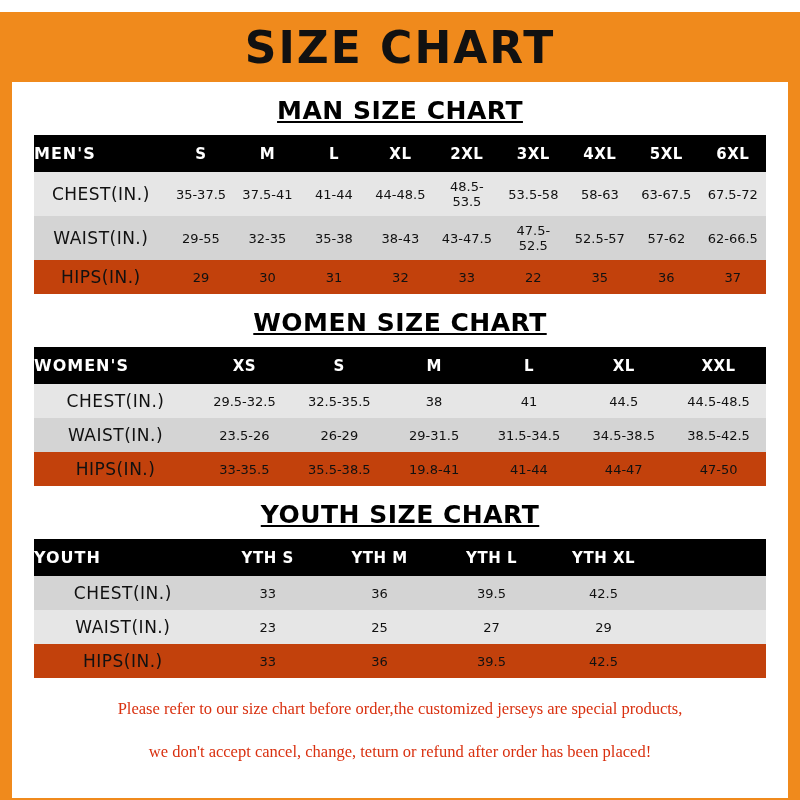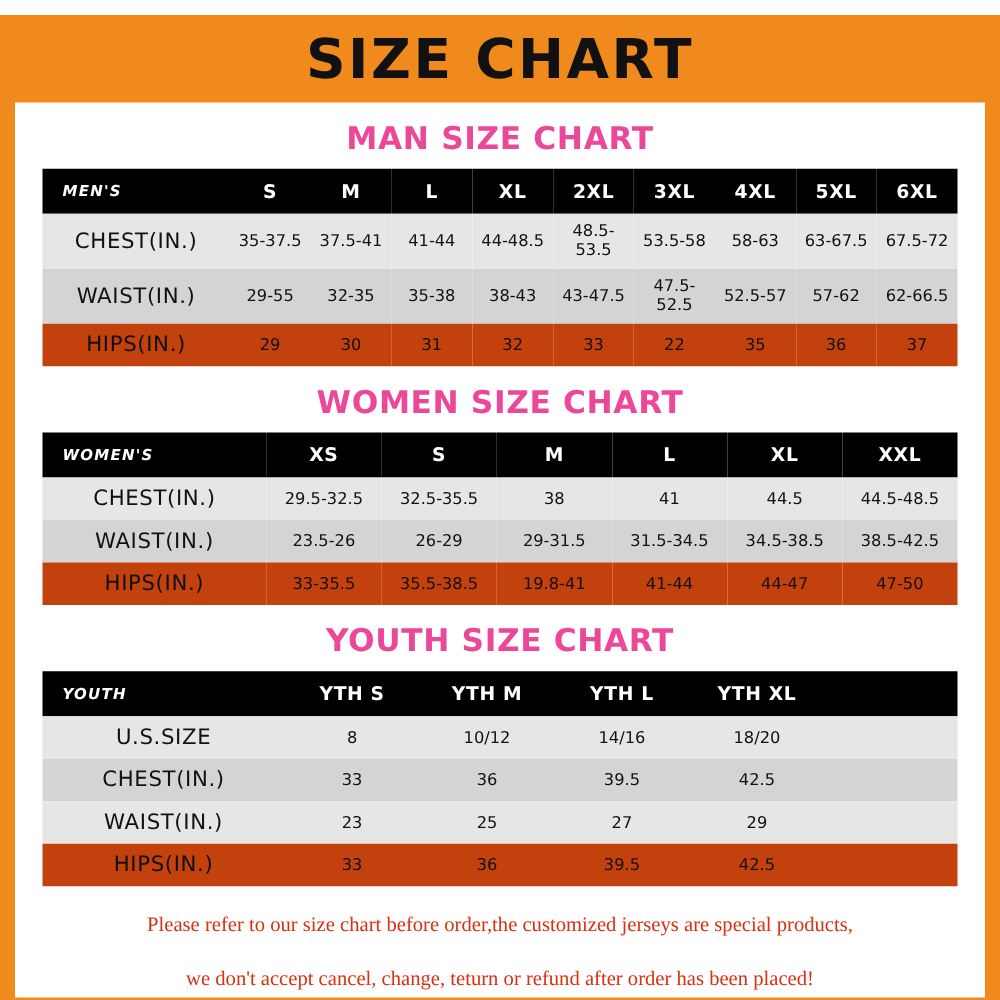--- a/index.html
+++ b/index.html
@@ -39,45 +39,45 @@
   }
   .content {
     padding: 0 22px;
     box-sizing: border-box;
   }
   .section-title {
     text-align: center;
     font-family: "DejaVu Sans", sans-serif;
     font-weight: bold;
     font-size: 25px;
-    color: #ec4899;
+    color: #000000;
     margin: 14px 0 10px 0;
     letter-spacing: 0.5px;
+    text-decoration: underline;
   }
   table.size-table {
     width: 100%;
     border-collapse: collapse;
     table-layout: fixed;
     font-family: "DejaVu Sans", sans-serif;
   }
   table.size-table th {
     background: #000000;
     color: #ffffff;
     font-size: 15px;
     font-weight: bold;
     padding: 9px 2px;
     text-align: center;
     letter-spacing: 0.5px;
   }
   table.size-table th.row-label-head {
     text-align: left;
-    padding-left: 16px;
-    font-size: 12px;
+    padding-left: 0;
+    font-size: 16px;
     letter-spacing: 1px;
-    font-style: italic;
   }
   table.size-table td {
     font-size: 13px;
     color: #111111;
     text-align: center;
     padding: 7px 2px;
   }
   table.size-table td.row-label {
     text-align: center;
     font-size: 17px;
@@ -222,28 +222,20 @@
         <tr>
           <th class="row-label-head" style="width:24%">YOUTH</th>
           <th>YTH S</th>
           <th>YTH M</th>
           <th>YTH L</th>
           <th>YTH XL</th>
           <th style="width:14%"></th>
         </tr>
       </thead>
       <tbody>
-        <tr class="band-light">
-          <td class="row-label">U.S.SIZE</td>
-          <td>8</td>
-          <td>10/12</td>
-          <td>14/16</td>
-          <td>18/20</td>
-          <td></td>
-        </tr>
         <tr class="band-mid">
           <td class="row-label">CHEST(IN.)</td>
           <td>33</td>
           <td>36</td>
           <td>39.5</td>
           <td>42.5</td>
           <td></td>
         </tr>
         <tr class="band-light">
           <td class="row-label">WAIST(IN.)</td>

